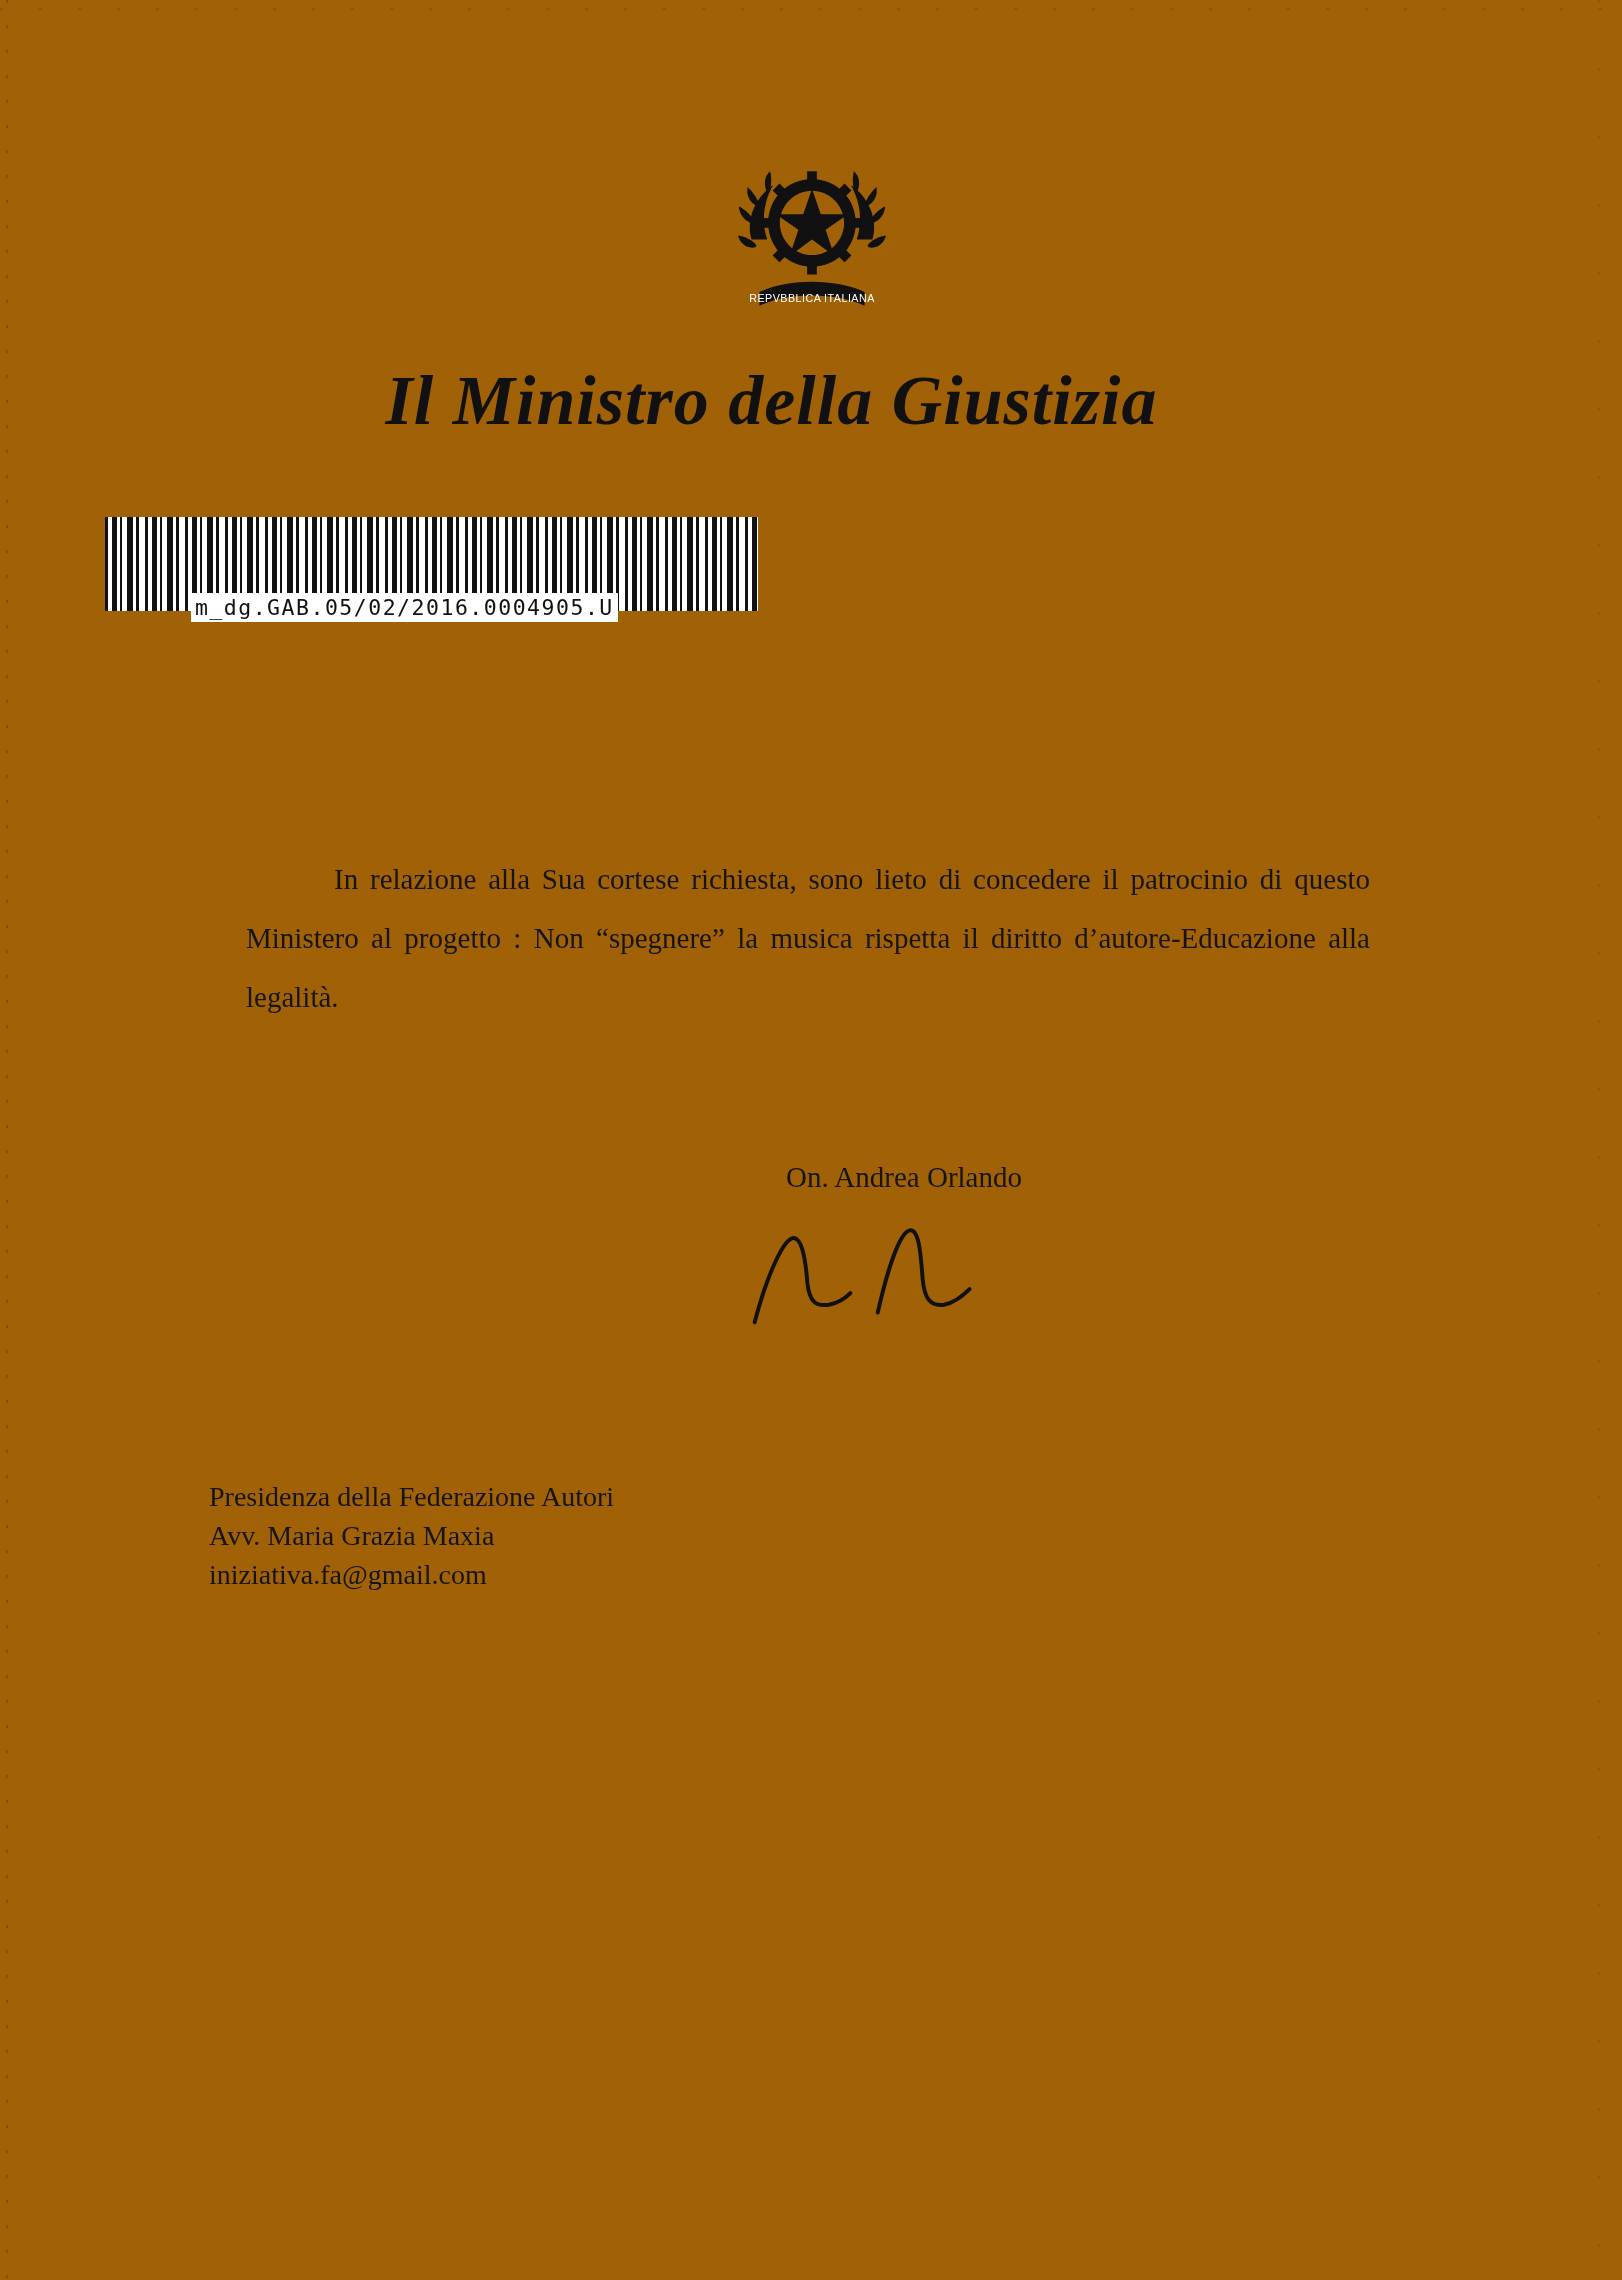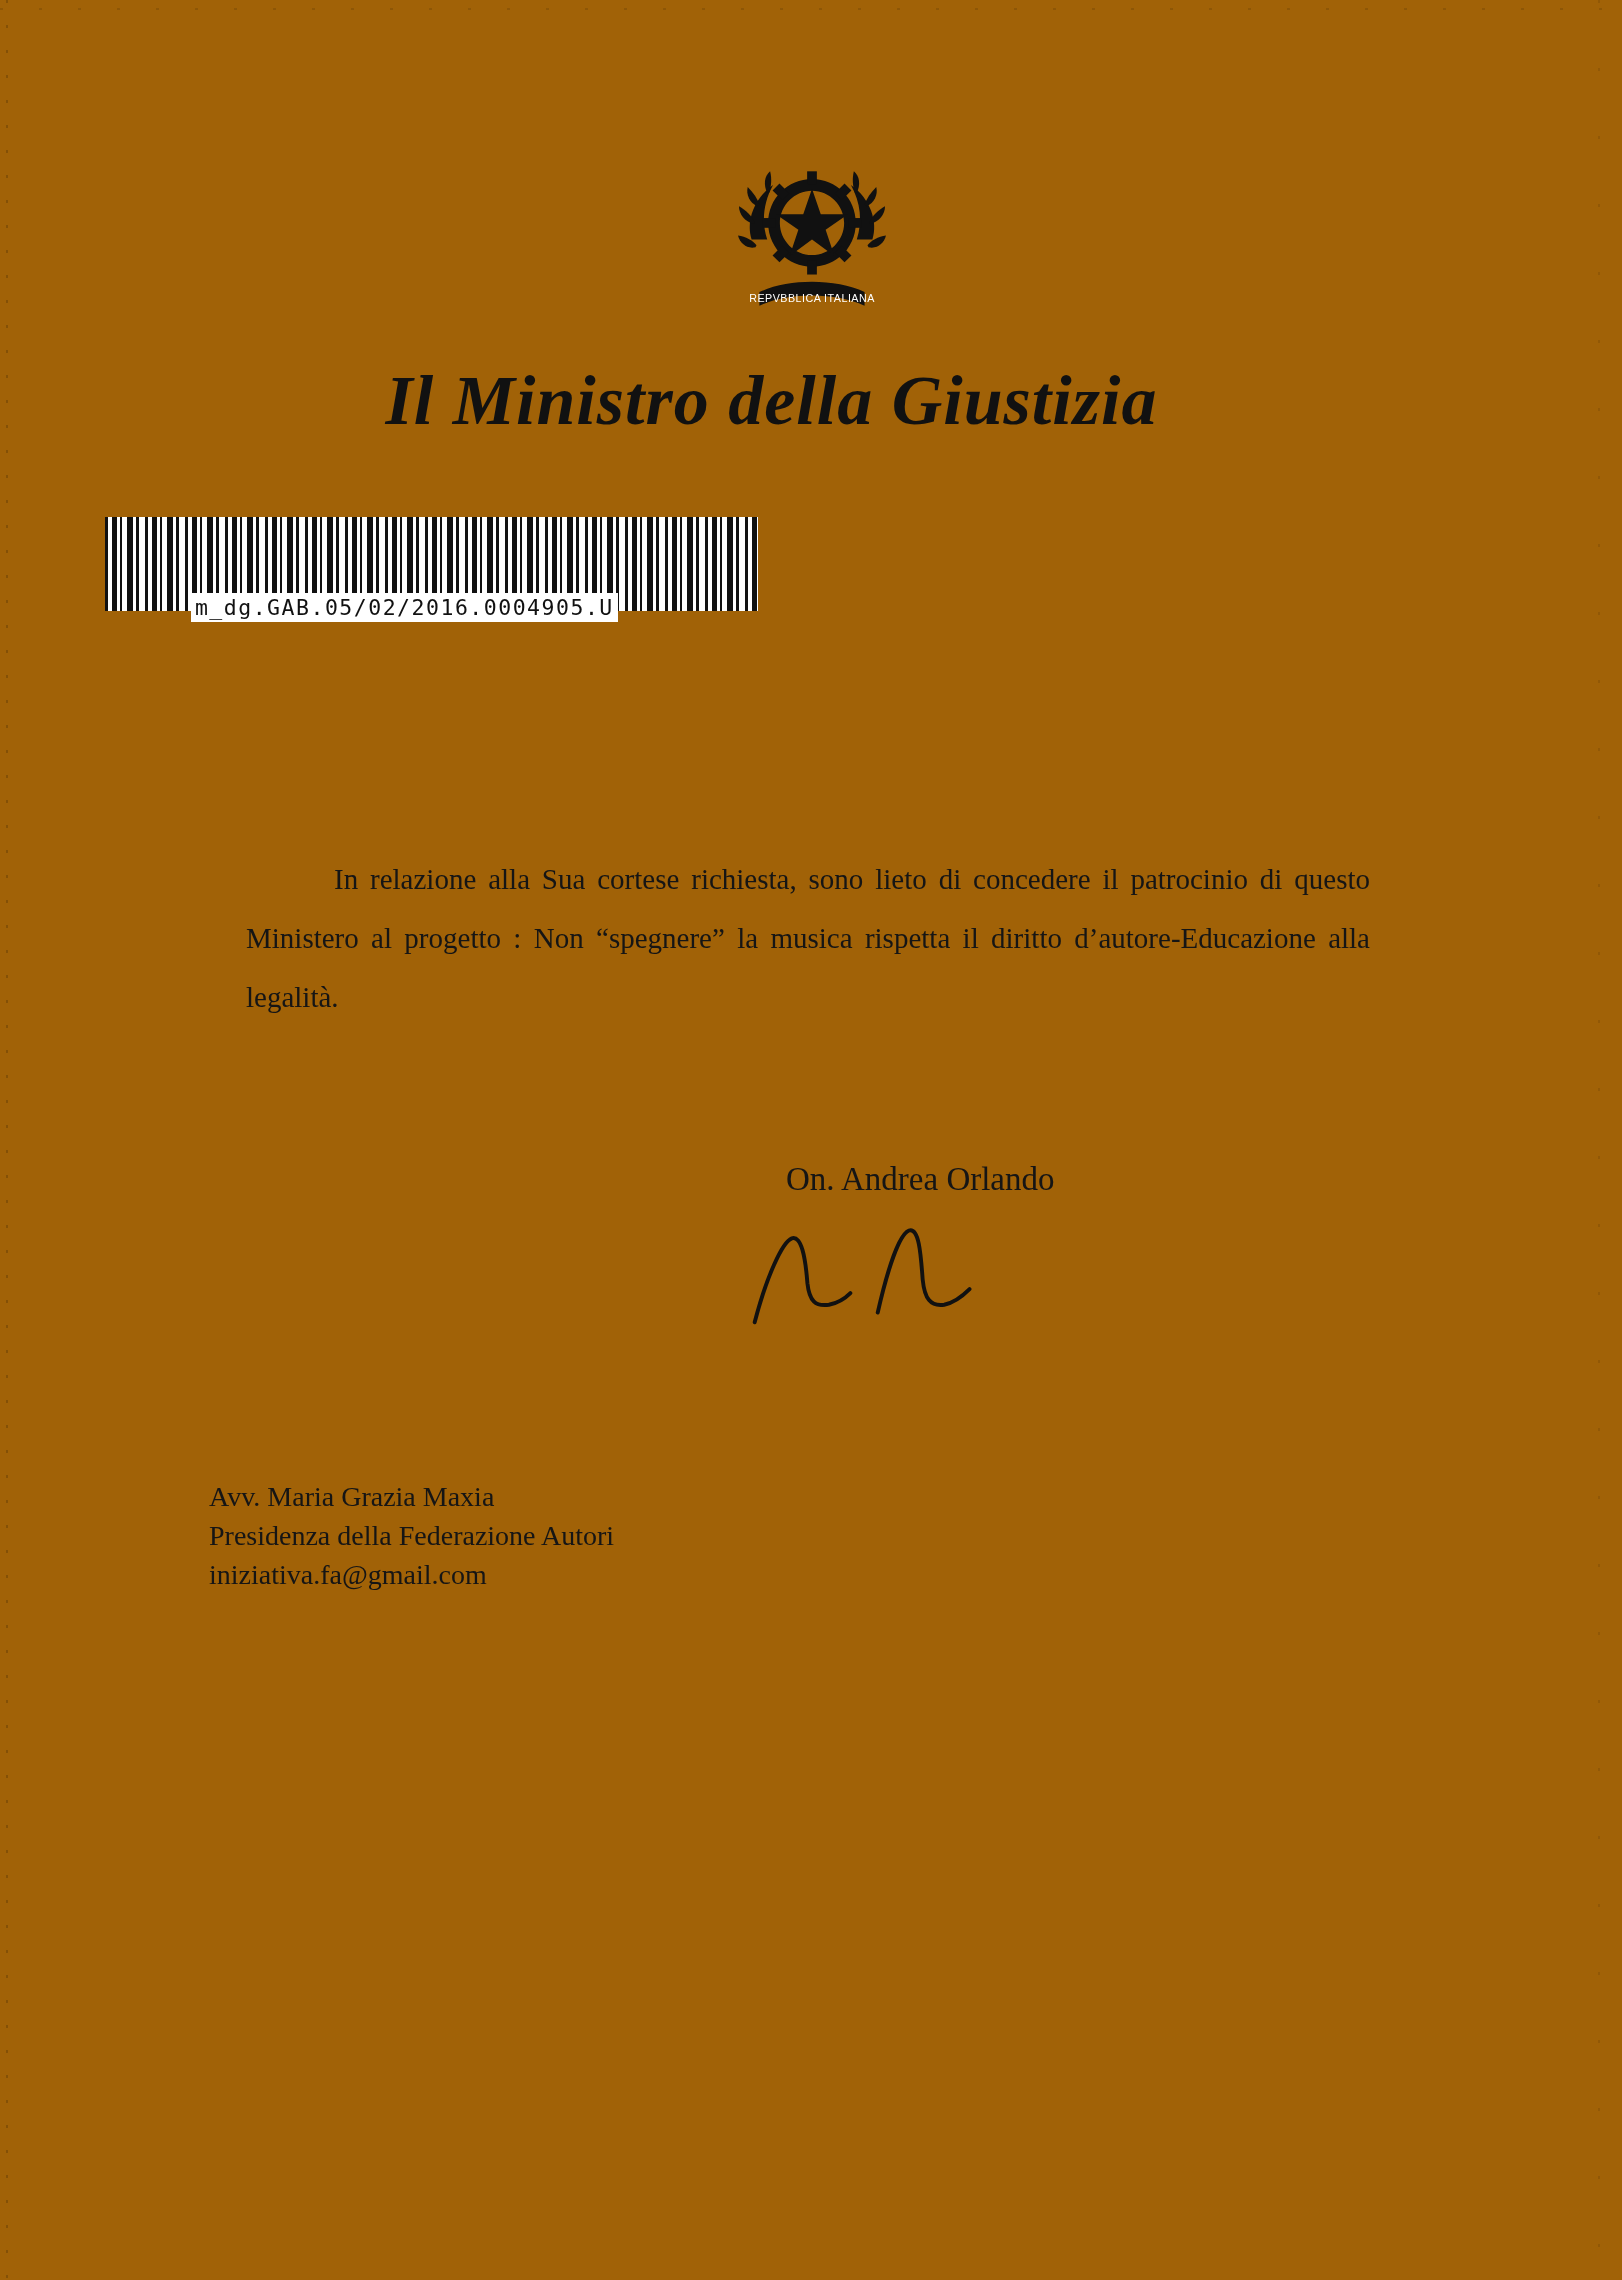--- a/index.html
+++ b/index.html
@@ -124,21 +124,21 @@
     text-justify: inter-word;
   }
   .para.indent { text-indent: 88px; margin-left: 37px; }
   .para:last-child { margin-bottom: 0; }
 
   
   .signer-name {
     position: absolute;
     left: 786px;
     top: 1161px;
-    font-size: 33px;
+    font-size: 29px;
     color: #151515;
     white-space: nowrap;
   }
   .signature {
     position: absolute;
     left: 741px;
     top: 1209px;
     width: 293px;
     height: 127px;
   }
@@ -217,19 +217,19 @@
   <div class="signature">
     <svg viewBox="0 0 300 130" xmlns="http://www.w3.org/2000/svg">
       <g fill="none" stroke="#111" stroke-width="4" stroke-linecap="round" stroke-linejoin="round">
         <path d="M14 116 C26 70 42 34 52 30 C62 27 66 50 68 76 C70 94 76 100 90 98 C100 96 106 92 112 86"></path>
         <path d="M140 106 C150 62 162 26 172 22 C182 19 184 44 186 72 C188 92 194 100 208 98 C218 96 226 90 234 82"></path>
       </g>
     </svg>
   </div>
 
   <div class="recipient">
+    <div>Presidenza della Federazione Autori</div>
     <div>Avv. Maria Grazia Maxia</div>
-    <div>Presidenza della Federazione Autori</div>
     <div>iniziativa.fa@gmail.com</div>
   </div>
 
 </div>
 
 
 </body></html>

